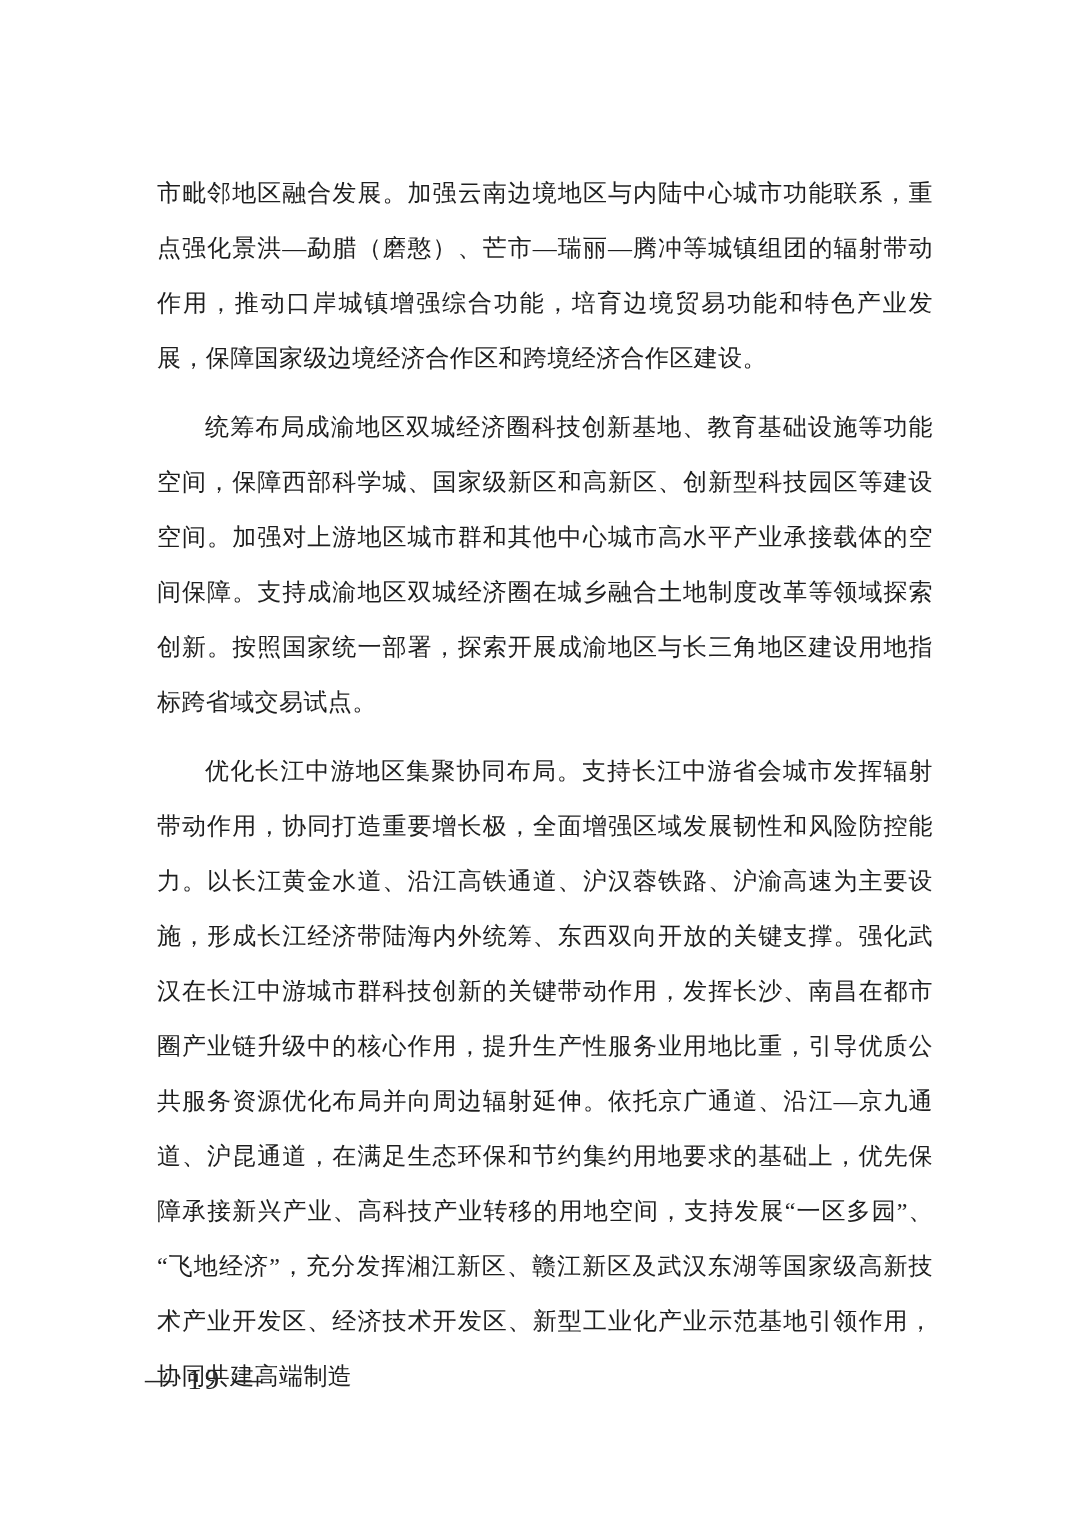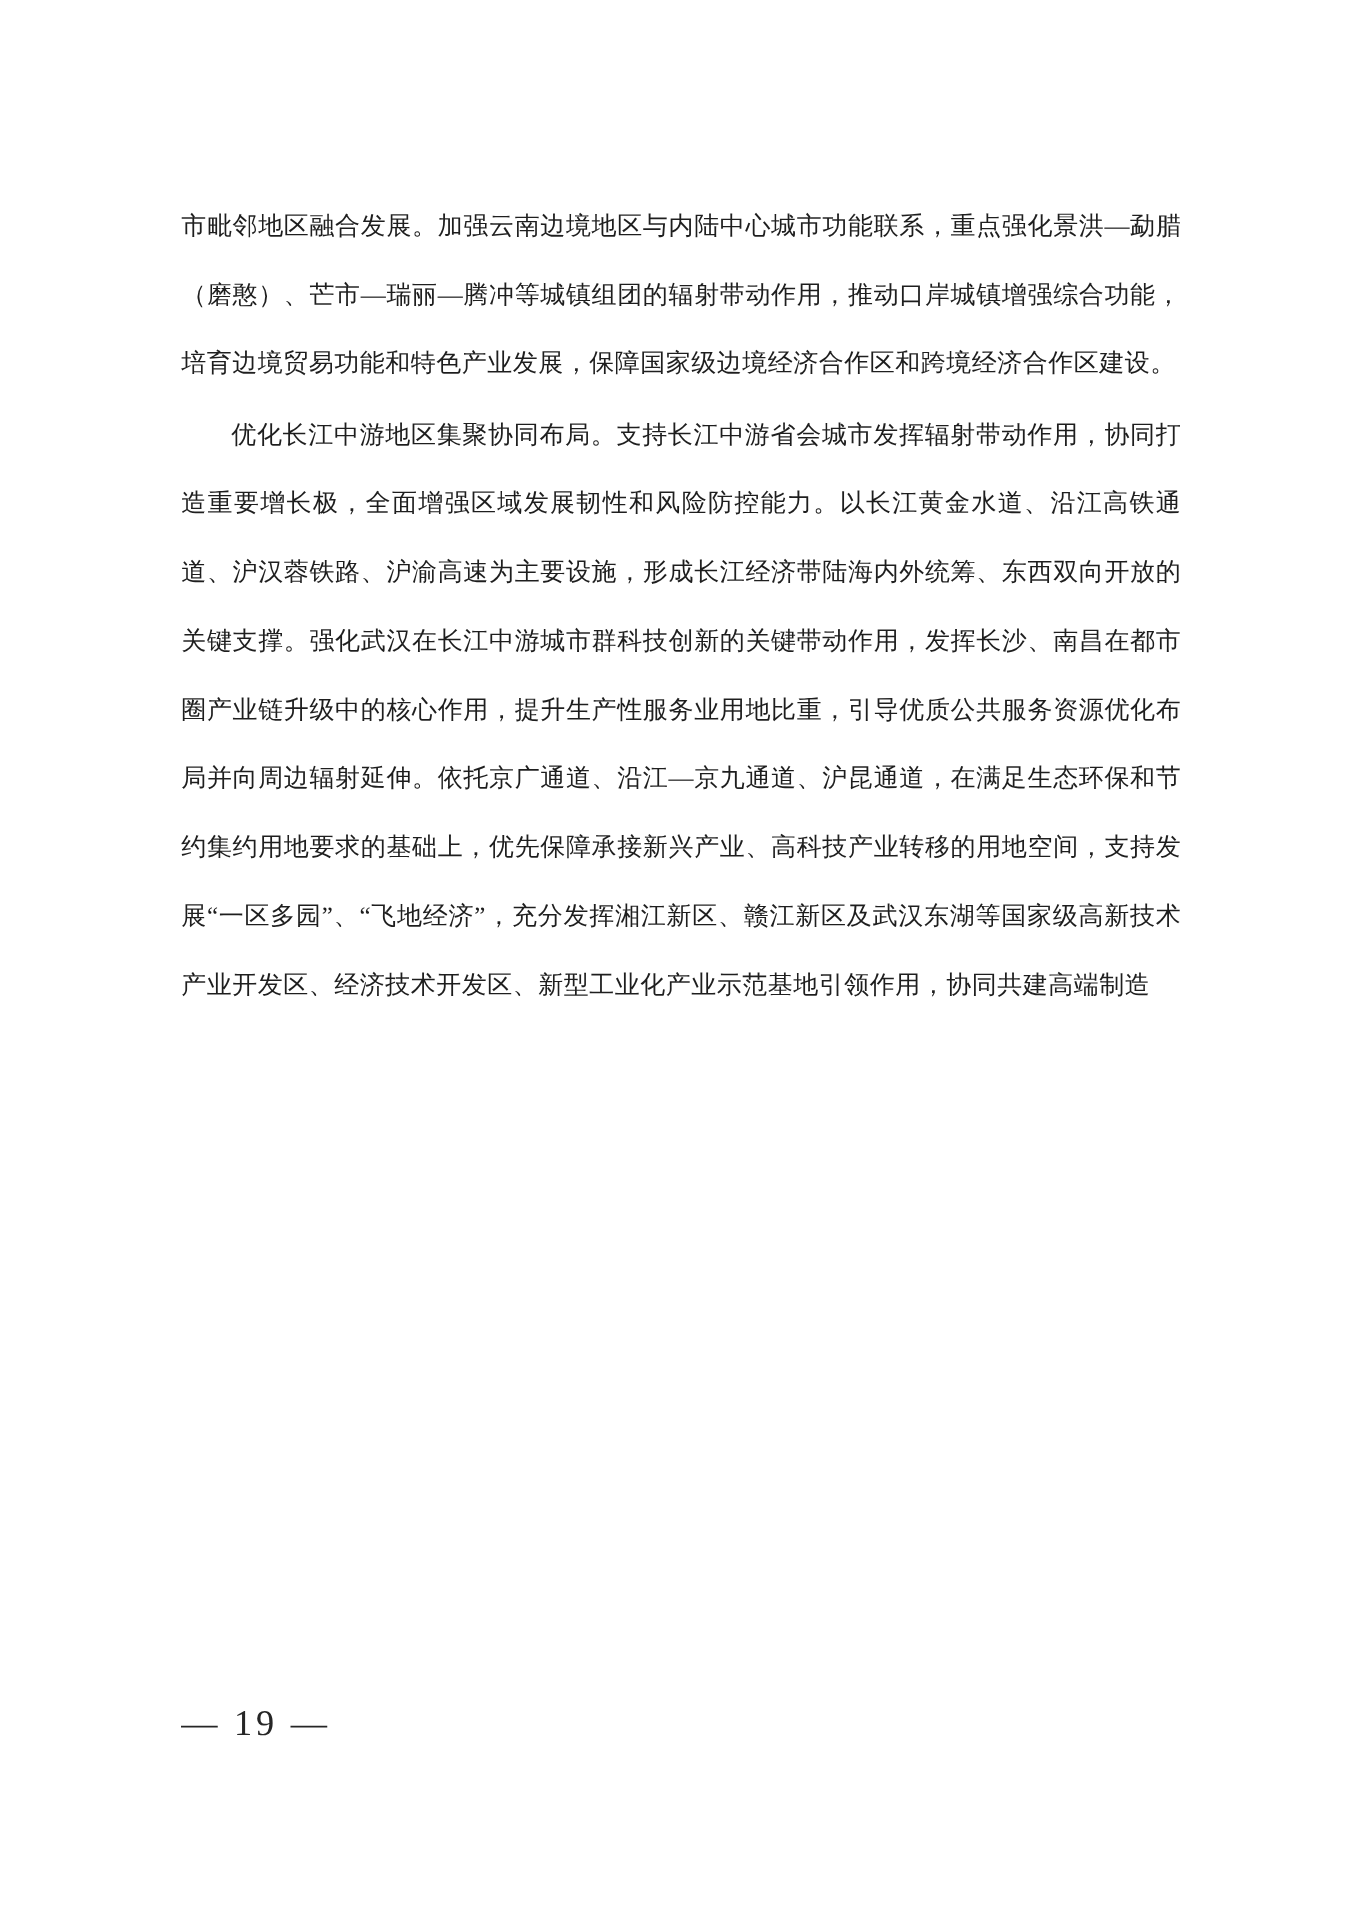--- a/index.html
+++ b/index.html
@@ -17,23 +17,23 @@
     font-family: "Liberation Serif", "DejaVu Serif", serif;
     color: #1e1e1e;
   }
   .content {
     position: absolute;
     left: 143px;
     top: 152px;
     width: 804px;
   }
   .content p {
-    margin: 2px;
+    margin: 14px;
     padding: 0;
-    font-size: 20px;
+    font-size: 24px;
     line-height: 55px;
     text-align: justify;
     text-justify: inter-ideograph;
     letter-spacing: 0.4px;
     word-break: break-all;
   }
   .content p.indent {
     text-indent: 2em;
   }
   .content .lead {
@@ -52,20 +52,21 @@
 </style>
 </head>
 <body>
 
 <div class="page">
 
   <main class="content">
 
     <p><span>市毗邻地区融合发展。加强云南边境地区与内陆中心城市功能联系，重点强化景洪—勐腊（磨憨）、芒市—瑞丽—腾冲等城镇组团的辐射带动作用，推动口岸城镇增强综合功能，培育边境贸易功能和特色产业发展，保障国家级边境经济合作区和跨境经济合作区建设。</span></p>
 
+    <p class="indent"><span>统筹布局成渝地区双城经济圈科技创新基地、教育基础设施等功能空间，保障西部科学城、国家级新区和高新区、创新型科技园区等建设空间。加强对上游地区城市群和其他中心城市高水平产业承接载体的空间保障。支持成渝地区双城经济圈在城乡融合土地制度改革等领域探索创新。按照国家统一部署，探索开展成渝地区与长三角地区建设用地指标跨省域交易试点。</span></p>
 
     <p class="indent"><span class="lead">优化长江中游地区集聚协同布局。</span><span>支持长江中游省会城市发挥辐射带动作用，协同打造重要增长极，全面增强区域发展韧性和风险防控能力。以长江黄金水道、沿江高铁通道、沪汉蓉铁路、沪渝高速为主要设施，形成长江经济带陆海内外统筹、东西双向开放的关键支撑。强化武汉在长江中游城市群科技创新的关键带动作用，发挥长沙、南昌在都市圈产业链升级中的核心作用，提升生产性服务业用地比重，引导优质公共服务资源优化布局并向周边辐射延伸。依托京广通道、沿江—京九通道、沪昆通道，在满足生态环保和节约集约用地要求的基础上，优先保障承接新兴产业、高科技产业转移的用地空间，支持发展“一区多园”、“飞地经济”，充分发挥湘江新区、赣江新区及武汉东湖等国家级高新技术产业开发区、经济技术开发区、新型工业化产业示范基地引领作用，协同共建高端制造</span></p>
 
   </main>
 
   <footer class="page-footer">
     <span>— 19 —</span>
   </footer>
 
 </div>

